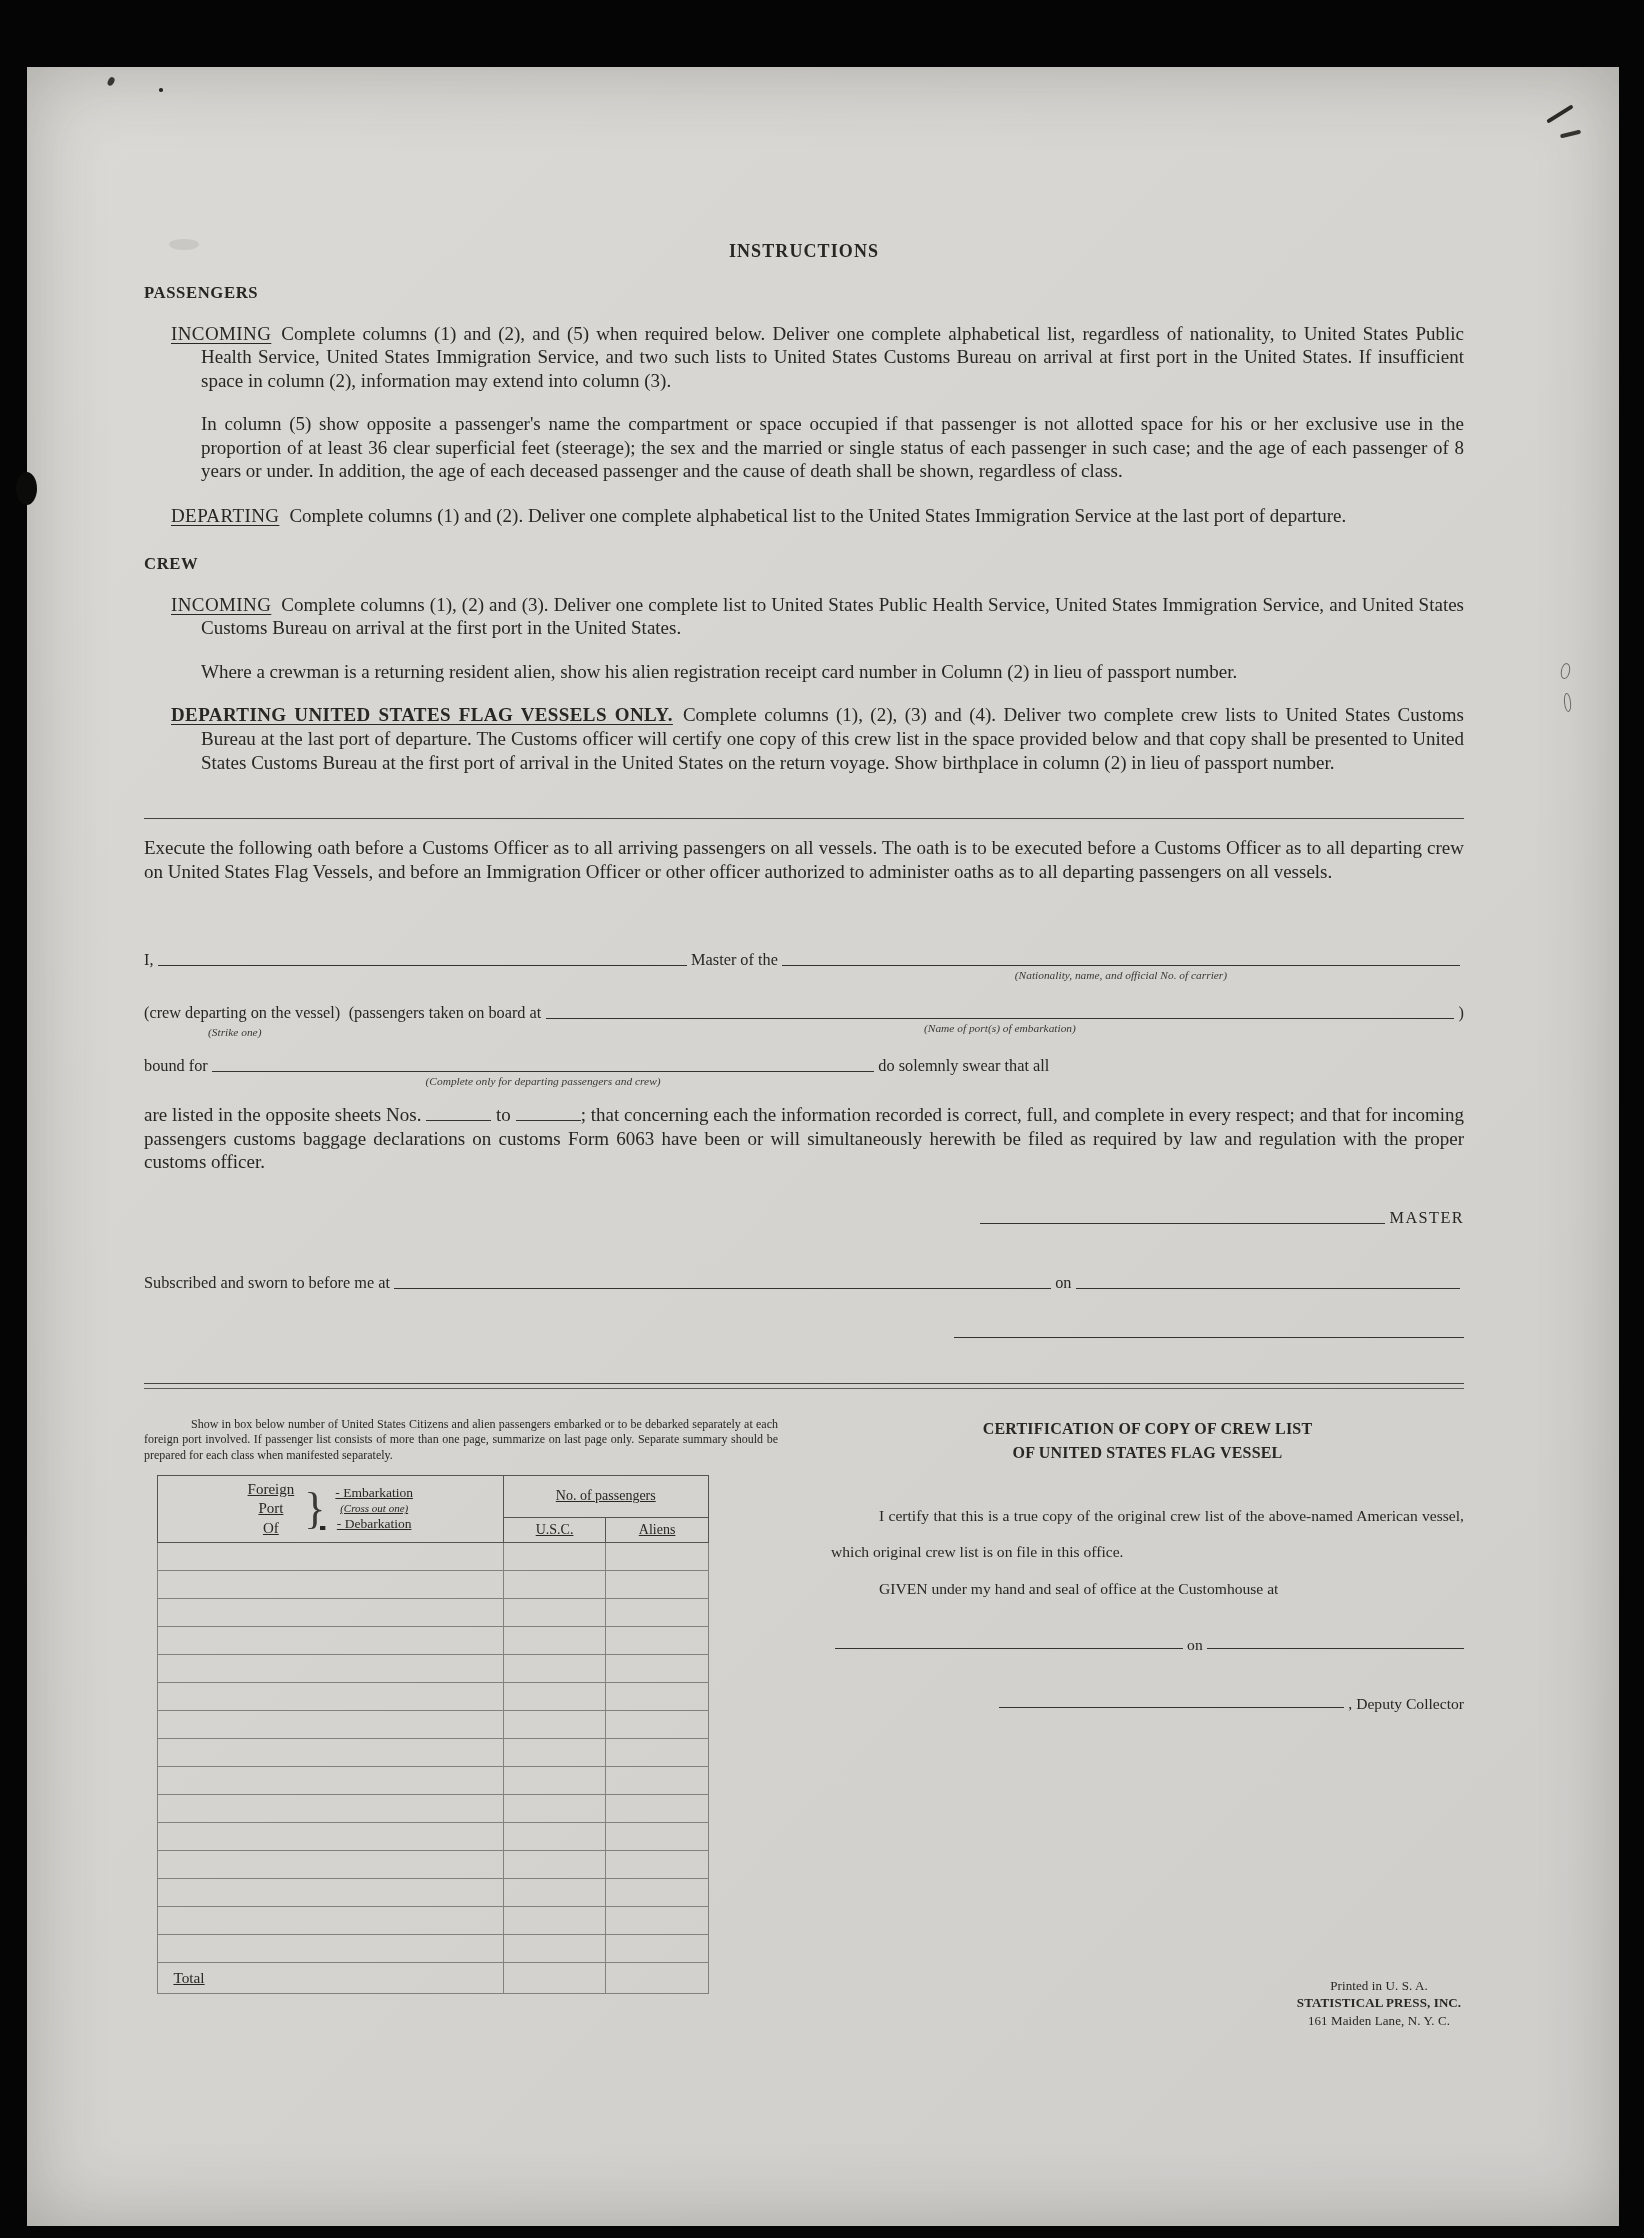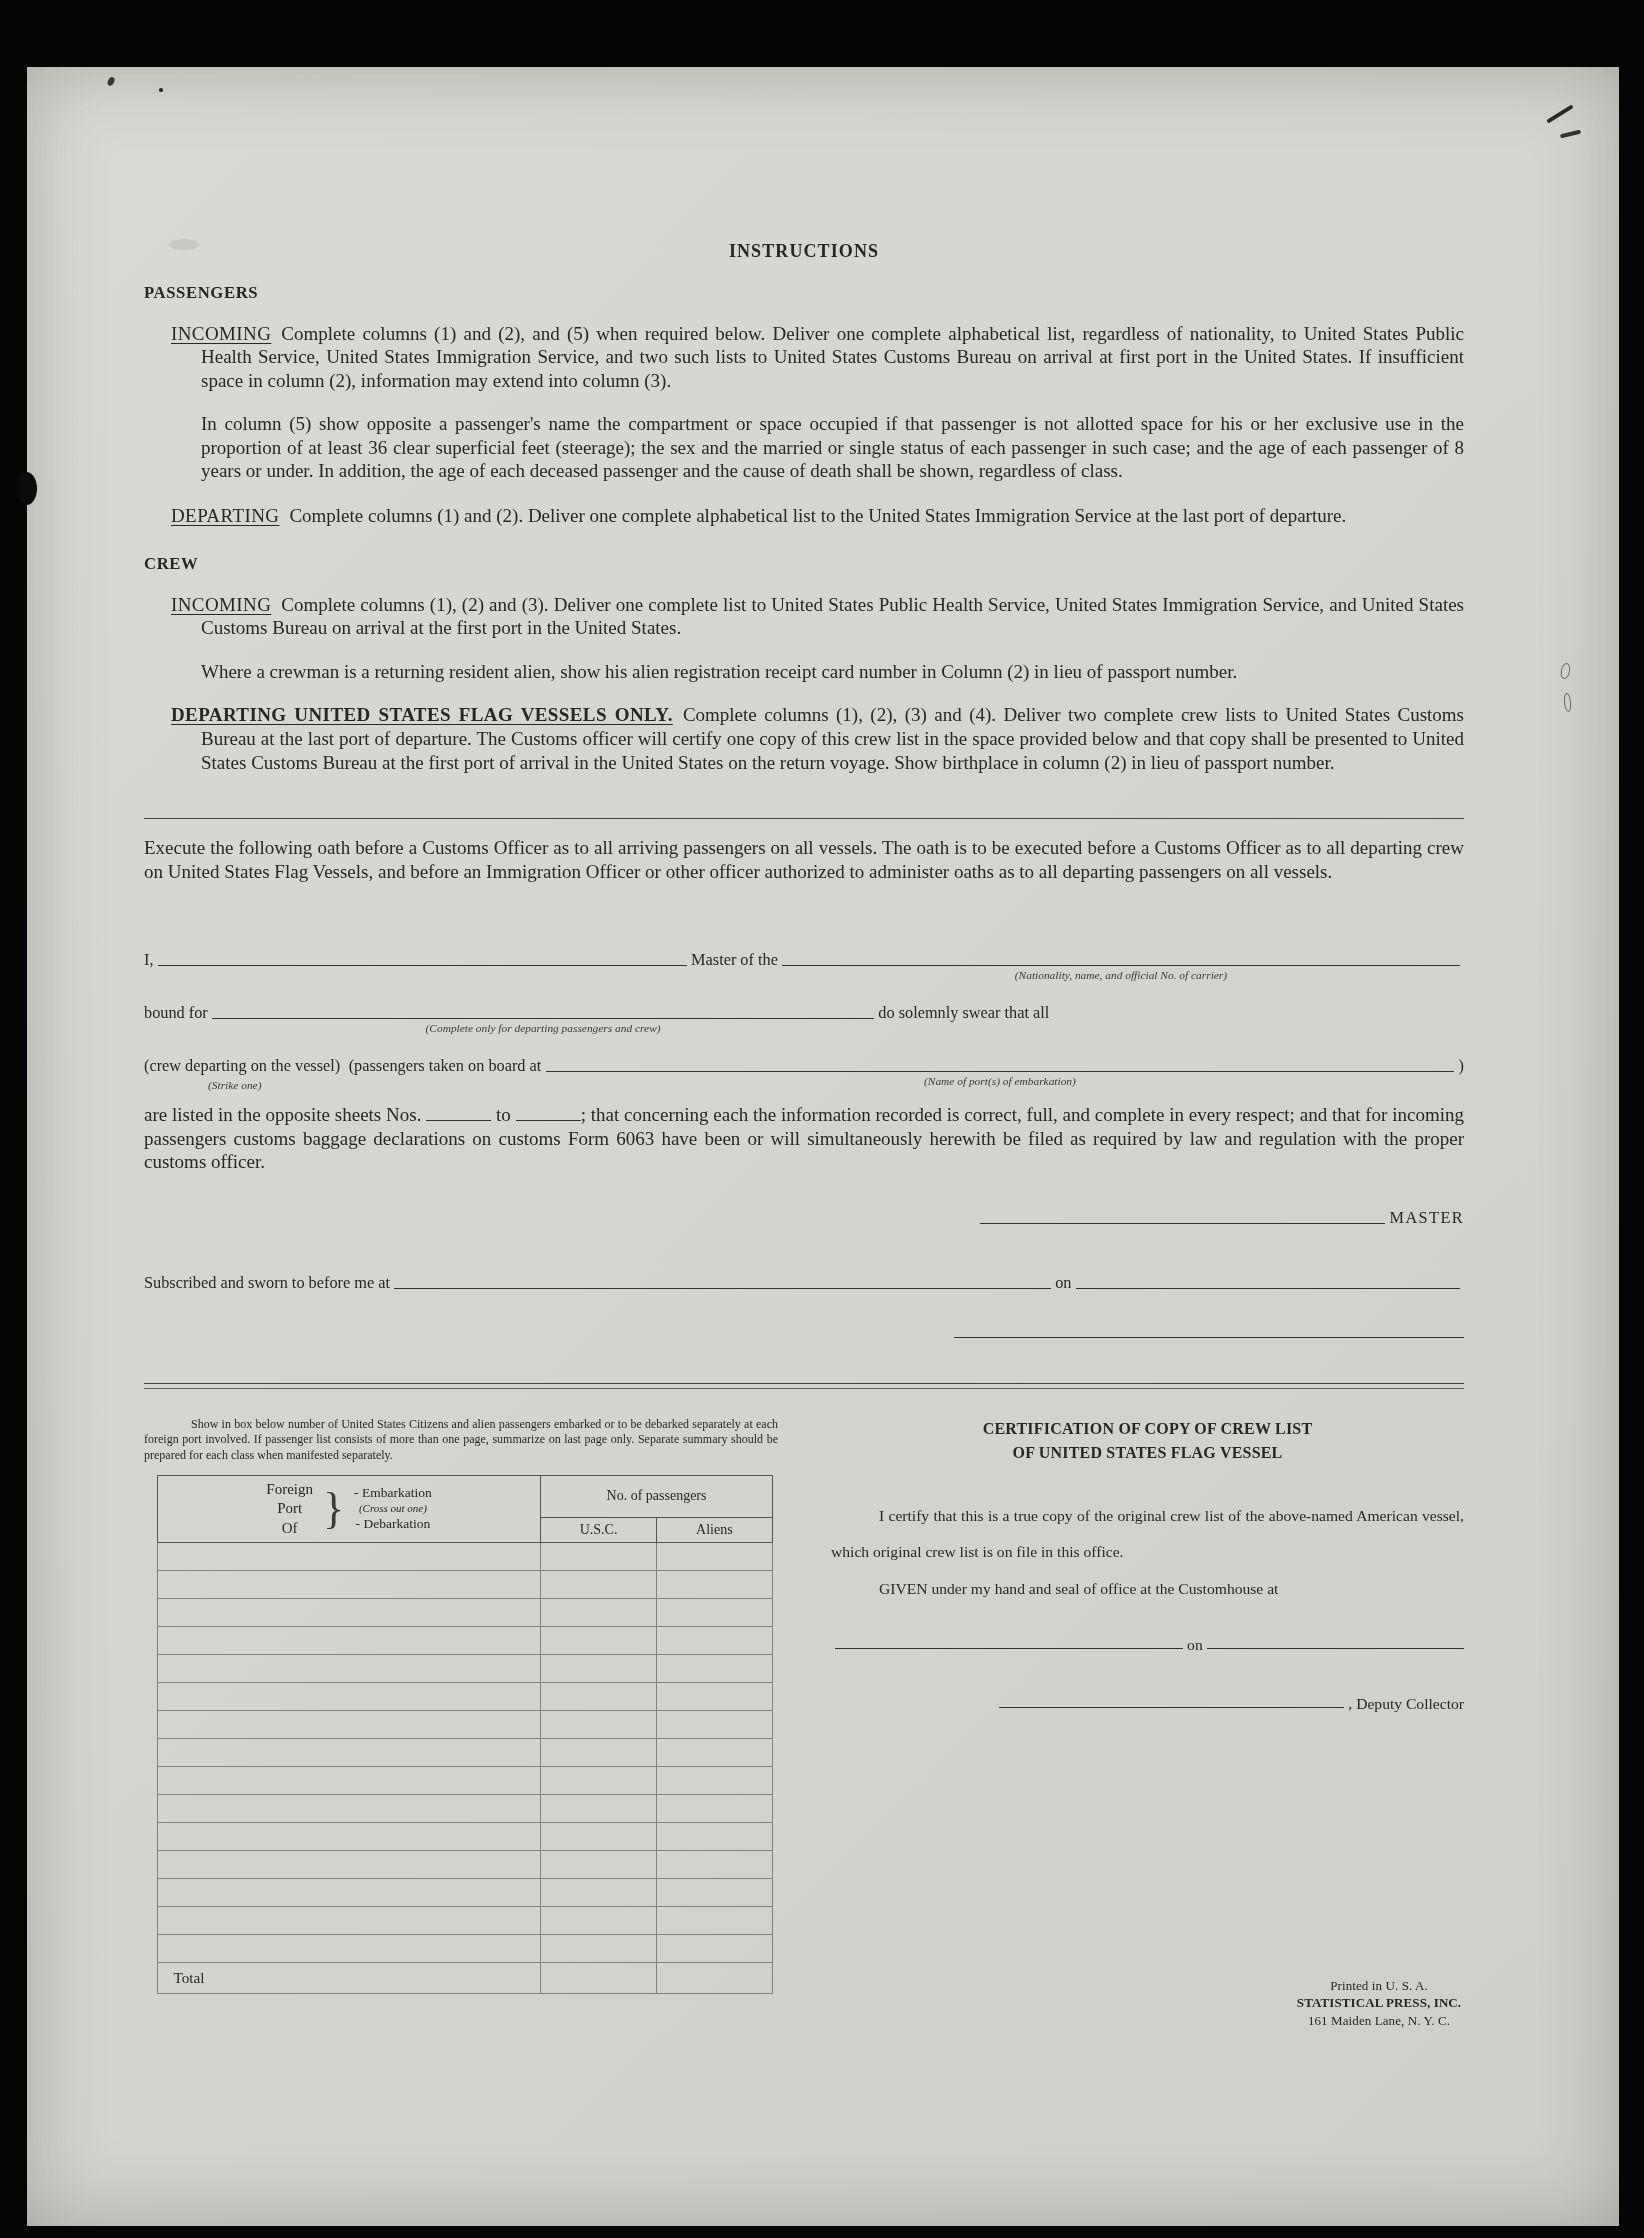--- a/index.html
+++ b/index.html
@@ -40,22 +40,22 @@
               white-space:nowrap; color:#3a3a34; margin-top:2.8px; }
   .ibl { display:inline-block; width:65px; height:10px; border-bottom:1.4px solid #34342e; }
   .master-word { letter-spacing:1.4px; }
 
   .columns { display:flex; margin-top:28px; }
   .col-left { width:634px; }
   .col-right { flex:1; padding-left:53px; }
 
   .note { font-size:12px; line-height:1.3; text-align:justify; text-indent:47px; }
 
-  table.sum-table { border-collapse:collapse; width:616px; margin:11.4px 0 0 12.8px;
-                    border:1.4px solid #45453e; font-size:15px; }
+  table.sum-table { border-collapse:collapse; width:552px; margin:11.4px 0 0 12.8px;
+                    border:1.4px solid #45453e; font-size:15px;text-decoration:underline; }
   table.sum-table th, table.sum-table td { border:0.7px solid #82827a; font-weight:normal; }
   table.sum-table thead th { border-color:#55554d; }
   .fp-cell { height:44px; }
   .fp-flex { display:flex; align-items:center; justify-content:center; gap:10px; padding:4.3px 2.8px; }
   .fp-words { text-align:center; line-height:1.28; font-size:15px; }
   .fp-words span { display:block; }
   .fp-brace { font-size:44px; font-weight:300; line-height:.85; color:#3a3a34; }
   .fp-labels { text-align:center; line-height:1.25; font-size:13.5px; }
   .fp-labels .ital { font-style:italic; font-size:11px; display:block; }
   .fp-labels span { display:block; }
@@ -108,34 +108,34 @@
     <div class="frow" style="margin-top:67px">
       <span class="flabel">I,</span>
       <span class="blank" style="width:529px"></span>
       <span class="flabel">Master of the</span>
       <span class="blank grow">
           <span class="cap">(Nationality, name, and official No. of carrier)</span>
         </span>
     </div>
 
     <div class="frow" style="margin-top:33px">
-      <span class="flabel">bound for</span>
-      <span class="blank" style="width:662px">
-          <span class="cap">(Complete only for departing passengers and crew)</span>
-        </span>
-      <span class="flabel">do solemnly swear that all</span>
-    </div>
-
-    <div class="frow" style="margin-top:33px">
       <span class="flabel capwrap"><span>(crew departing on the vessel)</span><span class="cap-left">(Strike one)</span></span>
       <span class="flabel" style="margin-left:8.5px">(passengers taken on board at</span>
       <span class="blank grow">
           <span class="cap">(Name of port(s) of embarkation)</span>
         </span>
       <span class="flabel">)</span>
+    </div>
+
+    <div class="frow" style="margin-top:33px">
+      <span class="flabel">bound for</span>
+      <span class="blank" style="width:662px">
+          <span class="cap">(Complete only for departing passengers and crew)</span>
+        </span>
+      <span class="flabel">do solemnly swear that all</span>
     </div>
 
     <p class="para" style="margin-top:27px"><span>are listed in the opposite sheets Nos.</span>
       <span class="ibl"></span>
       <span>to</span>
       <span class="ibl"></span><span>; that concerning each the information recorded is correct, full, and complete in every respect; and that for incoming passengers customs baggage declarations on customs Form 6063 have been or will simultaneously herewith be filed as required by law and regulation with the proper customs officer.</span></p>
 
     <div class="frow" style="margin-top:34px; justify-content:flex-end">
       <span class="blank" style="width:405px"></span>
       <span class="flabel master-word">MASTER</span>

